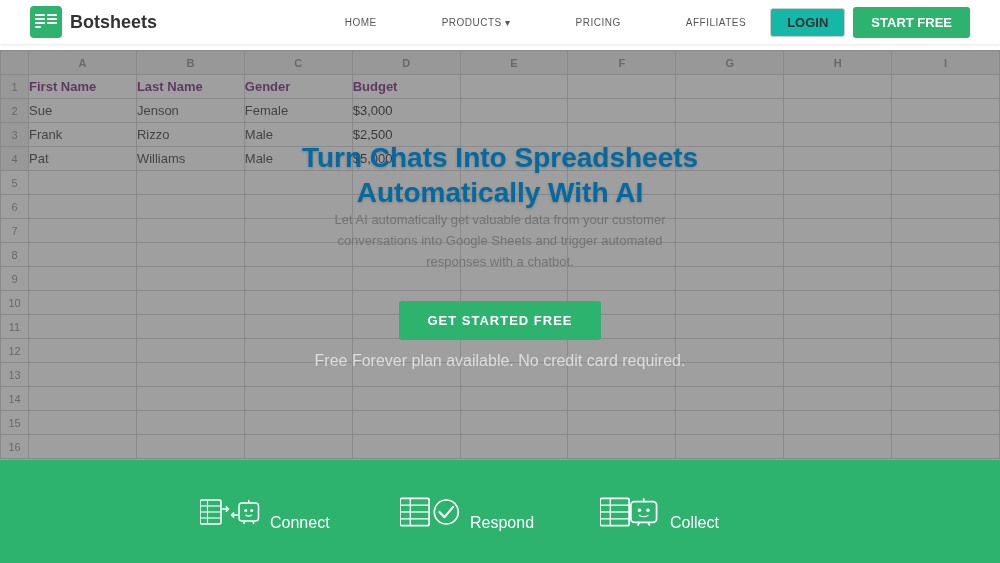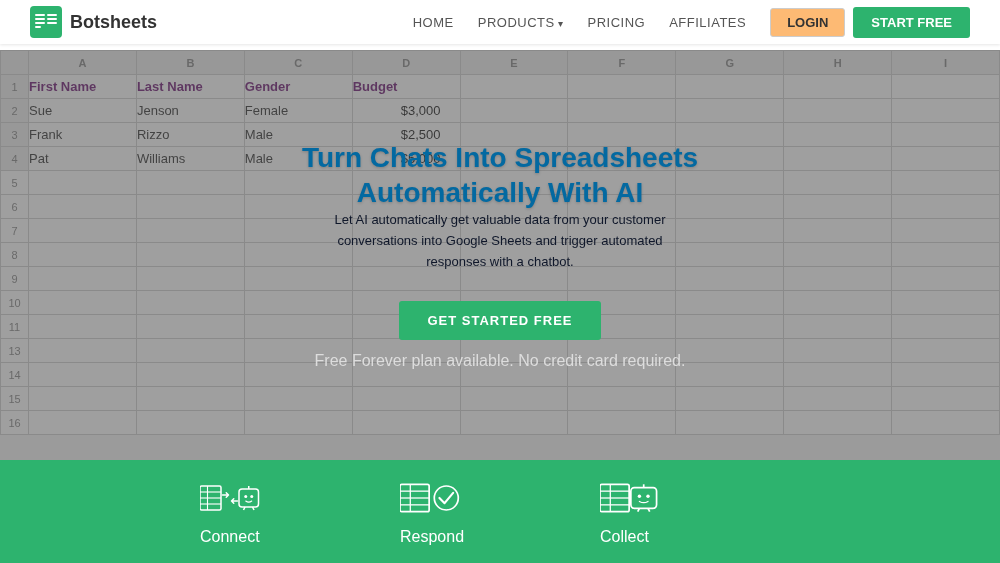--- a/index.html
+++ b/index.html
@@ -32,34 +32,35 @@
       font-weight: bold;
       color: #333;
     }
     .nav-links {
       display: flex;
       align-items: center;
       gap: 24px;
       margin-right: 24px;
     }
     .nav-link {
-      font-size: 13px;
+      font-size: 10px;
       color: #555;
       text-decoration: none;
       cursor: pointer;
       text-transform: uppercase;
       letter-spacing: 0.5px;
+      margin-left: 41px;
     }
     .nav-link.has-arrow::after {
       content: ' ▾';
       font-size: 10px;
     }
     .btn-login {
       border: 1px solid #ccc;
-      background: #fdba74;
+      background: #14b8a6;
       padding: 6px 16px;
       border-radius: 3px;
       font-size: 13px;
       cursor: pointer;
       margin-right: 8px;
       color: #333;
       text-transform: uppercase;
       font-weight: bold;
     }
     .btn-start {
@@ -115,21 +116,20 @@
       padding: 0 8px;
       background: #fff;
       color: #333;
     }
     .data-cell.header-cell {
       font-weight: bold;
       color: #701a75;
     }
     .data-cell.currency {
       color: #1a1a1a;
-      padding-left: 48px;
     }
     .empty-row td {
       background: #fff;
     }
 
     
     .overlay-content {
       position: absolute;
       top: 50px; left: 0; right: 0;
       height: 410px;
@@ -143,21 +143,21 @@
     }
     .hero-title {
       font-size: 28px;
       font-weight: bold;
       color: #0369a1;
       line-height: 1.25;
       text-shadow: 0 1px 3px rgba(0,0,0,0.2);
     }
     .hero-subtitle {
       font-size: 13px;
-      color: #0f172a;
+      color: #737373;
       max-width: 380px;
       line-height: 1.6;
       margin-bottom: 28px;
     }
     .btn-cta {
       background: #2db36e;
       color: #fff;
       border: none;
       padding: 12px 28px;
       border-radius: 3px;
@@ -180,22 +180,21 @@
       height: 103px;
       background: #2db36e;
       display: flex;
       align-items: center;
       justify-content: center;
       gap: 0;
       z-index: 10;
     }
     .feature-item {
       display: flex;
-      flex-direction: column;
-      align-items: flex-start;
+      align-items: flex-end;
       gap: 10px;
       width: 200px;
     }
     .feature-icon {
       width: 60px;
       height: 40px;
       display: flex;
       align-items: center;
       justify-content: center;
     }
@@ -376,20 +375,32 @@
           <td class="data-cell"></td>
           <td class="data-cell"></td>
           <td class="data-cell"></td>
           <td class="data-cell"></td>
           <td class="data-cell"></td>
           <td class="data-cell"></td>
           <td class="data-cell"></td>
           <td class="data-cell"></td>
         </tr>
       <tr class="empty-row">
+          <td class="row-num">12</td>
+          <td class="data-cell"></td>
+          <td class="data-cell"></td>
+          <td class="data-cell"></td>
+          <td class="data-cell"></td>
+          <td class="data-cell"></td>
+          <td class="data-cell"></td>
+          <td class="data-cell"></td>
+          <td class="data-cell"></td>
+          <td class="data-cell"></td>
+        </tr>
+      <tr class="empty-row">
           <td class="row-num">13</td>
           <td class="data-cell"></td>
           <td class="data-cell"></td>
           <td class="data-cell"></td>
           <td class="data-cell"></td>
           <td class="data-cell"></td>
           <td class="data-cell"></td>
           <td class="data-cell"></td>
           <td class="data-cell"></td>
           <td class="data-cell"></td>

